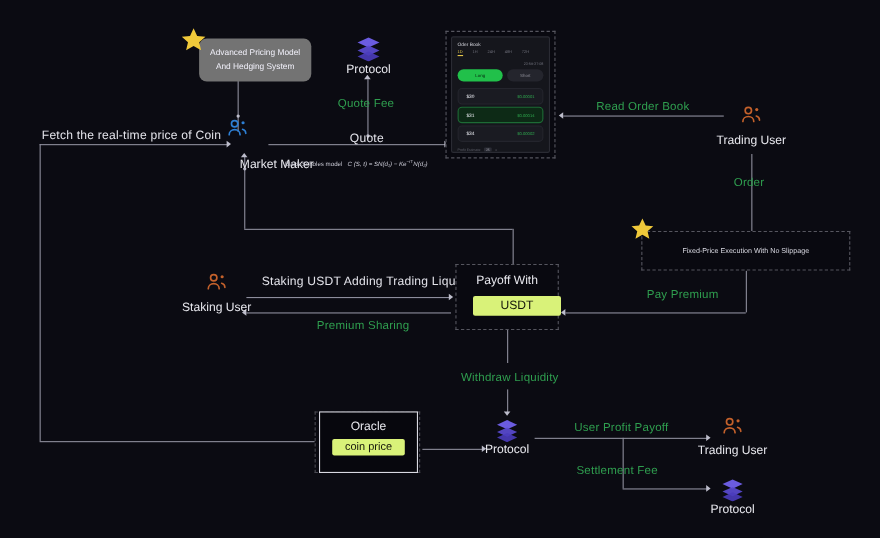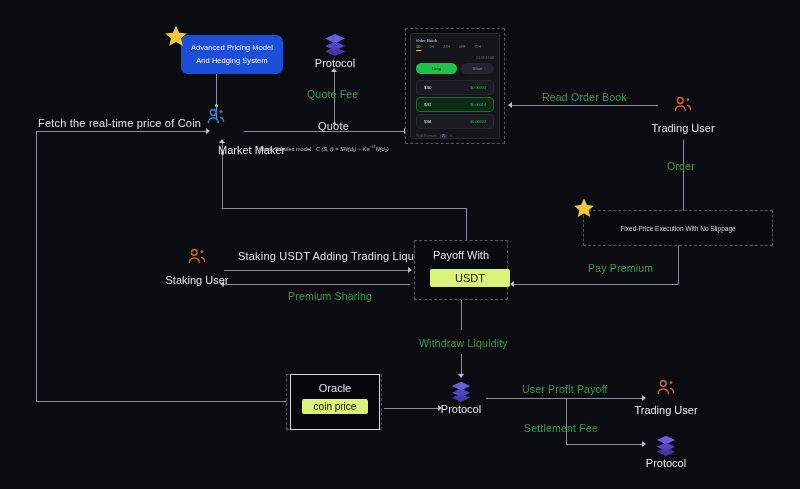--- a/index.html
+++ b/index.html
@@ -59,21 +59,21 @@
   }
   .arr-u {
     position: absolute; width: 0; height: 0;
     border-bottom: 4px solid #bdbdcb;
     border-left: 3px solid transparent;
     border-right: 3px solid transparent;
   }
   
   .callout {
     position: absolute;
-    background: #1d4ed8;
+    background: #737373;
     border-radius: 7px;
     padding: 7px 10px;
     font-size: 7.6px;
     line-height: 1.65;
     color: #f2f1fb;
     text-align: center;
     white-space: nowrap;
   }
   
   .dashbox {

